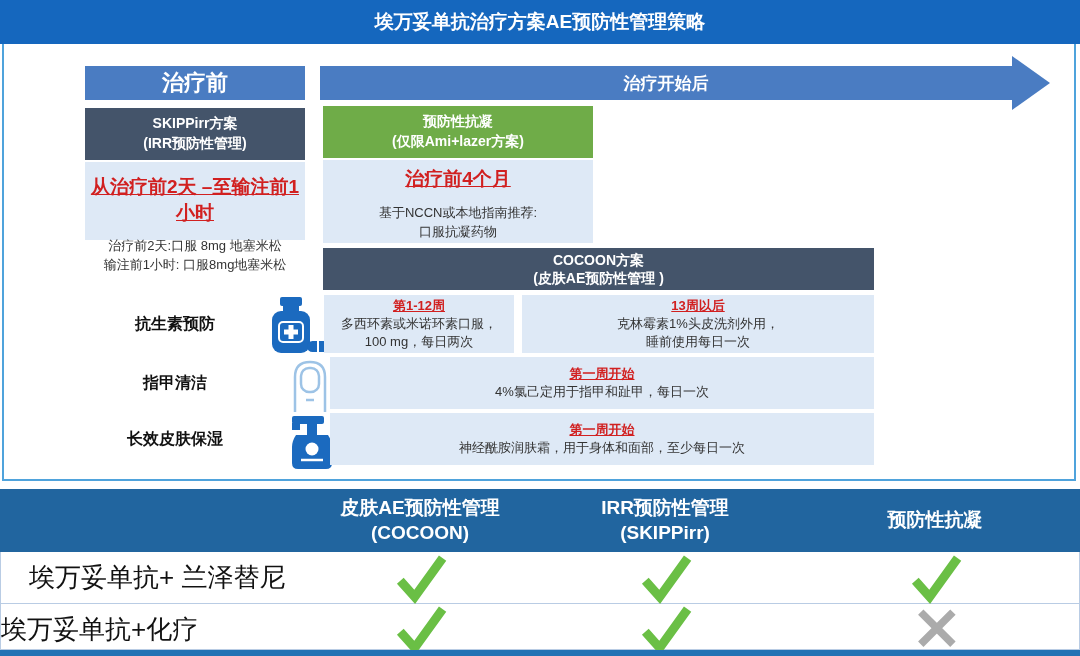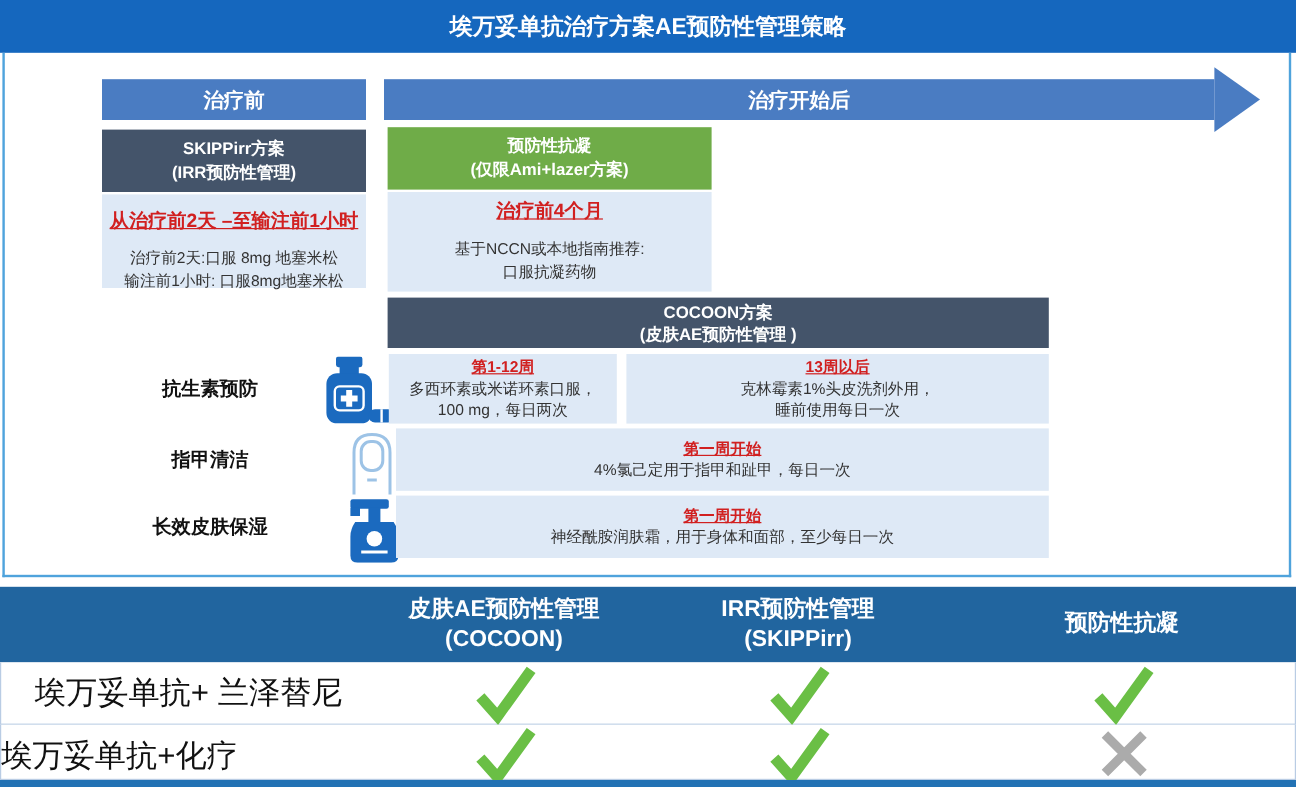--- a/index.html
+++ b/index.html
@@ -8,35 +8,35 @@
   .page { position:relative; width:1080px; height:656px; background:#fff; overflow:hidden; }
 
   
   .title-bar { position:absolute; left:0; top:0; width:1080px; height:44px;
     background:#1567BE; color:#fff; font-weight:bold; font-size:19px;
     display:flex; align-items:center; justify-content:center; }
   .panel-border { position:absolute; left:2px; top:44px; width:1074px; height:437px;
     border:2px solid #4FA3DC; border-top:none; pointer-events:none; }
 
   .phase-box { position:absolute; left:85px; top:66px; width:220px; height:34px;
-    background:#4A7CC2; color:#fff; font-weight:bold; font-size:17px;
+    background:#4A7CC2; color:#fff; font-weight:bold; font-size:22px;
     display:flex; align-items:center; justify-content:center; }
   .arrow-body { position:absolute; left:320px; top:66px; width:692px; height:34px;
     background:#4A7CC2; color:#fff; font-weight:bold; font-size:17px;
     display:flex; align-items:center; justify-content:center; }
   .arrow-head { position:absolute; left:1012px; top:56px; width:0; height:0;
     border-top:27px solid transparent; border-bottom:27px solid transparent;
     border-left:38px solid #4A7CC2; }
 
   .dark-hdr { background:#44546A; color:#fff; font-weight:bold; font-size:14px;
     display:flex; flex-direction:column; align-items:center; justify-content:center; line-height:1.4; }
   .green-hdr { background:#6FAC48; color:#fff; font-weight:bold; font-size:14px;
     display:flex; flex-direction:column; align-items:center; justify-content:center; line-height:1.4; }
   .lite-box { background:#DEE9F6; display:flex; flex-direction:column; align-items:center; text-align:center; }
-  .timing { color:#D12020; font-weight:bold; font-size:16px; text-decoration:underline; }
+  .timing { color:#D12020; font-weight:bold; font-size:19px; text-decoration:underline; }
   .detail { color:#333; font-size:13px; line-height:1.45; }
 
   .skippirr-hdr { position:absolute; left:85px; top:108px; width:220px; height:52px; }
   .skippirr-box { position:absolute; left:85px; top:162px; width:220px; height:78px; padding-top:12px; }
   .skippirr-box .detail { margin-top:11px; }
   .anticoag-hdr { position:absolute; left:323px; top:106px; width:270px; height:52px; }
   .anticoag-box { position:absolute; left:323px; top:160px; width:270px; height:83px; padding-top:6px; }
   .anticoag-box .detail { margin-top:12px; }
   .cocoon-hdr { position:absolute; left:323px; top:248px; width:551px; height:42px; line-height:1.3; }
 

